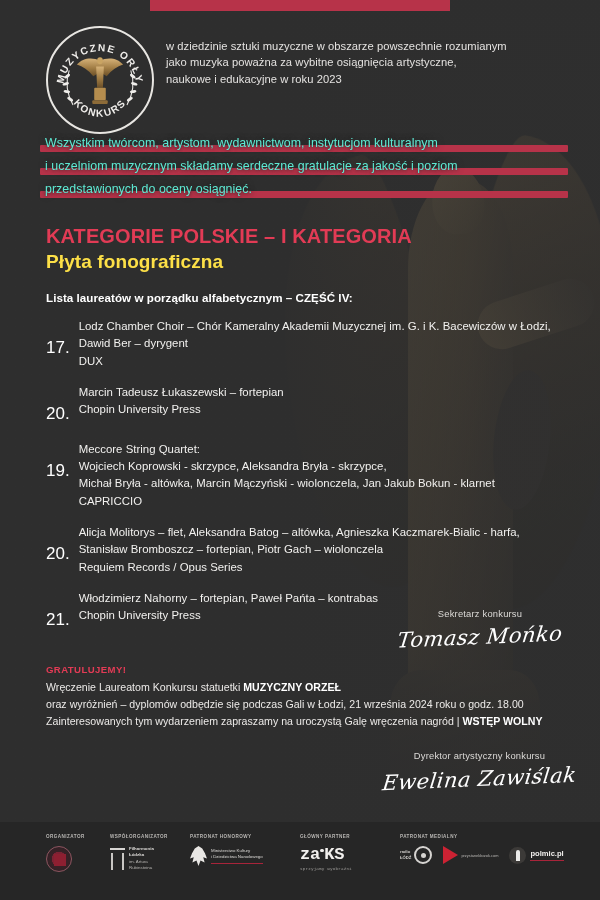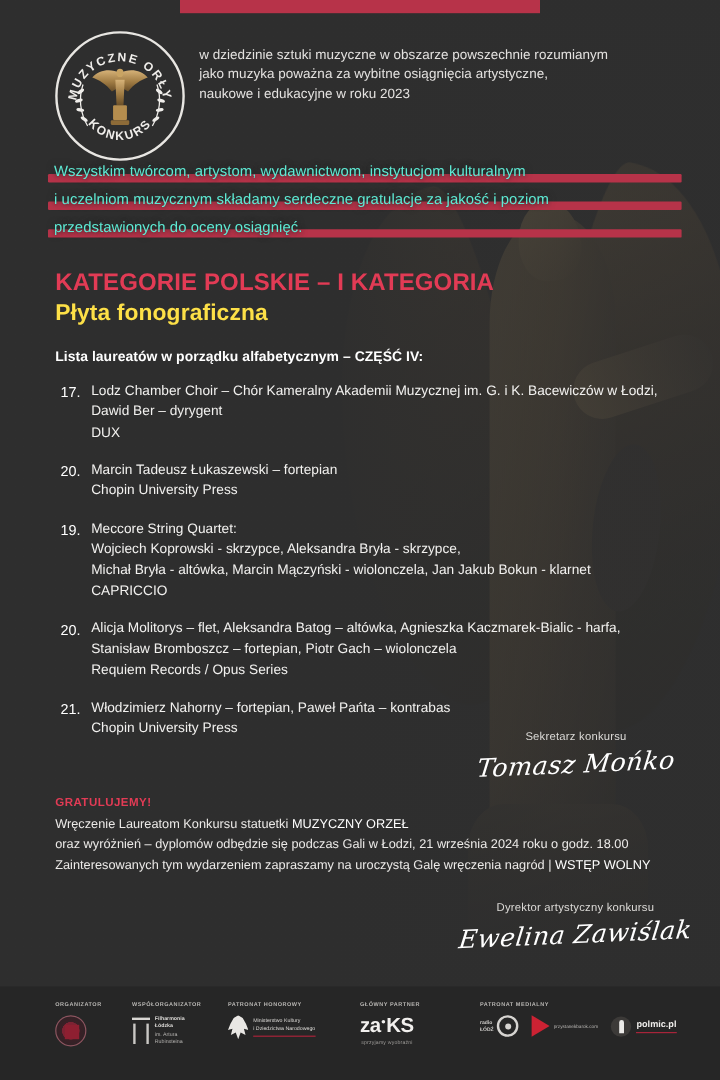--- a/index.html
+++ b/index.html
@@ -213,23 +213,24 @@
     width: 530px;
   }
   .lrow {
     display: flex;
     margin-bottom: 14px;
   }
   .lnum {
     flex: 0 0 30px;
     text-align: right;
     padding-right: 9px;
-    font-size: 12px;
+    font-size: 17px;
     color: #ffffff;
     line-height: 1.52;
+    margin-top: 17px;
   }
   .llines { flex: 1 1 auto; }
   .llines .l {
     font-size: 11.4px;
     color: #f2f1ef;
     line-height: 1.52;
     letter-spacing: .02px;
     white-space: nowrap;
   }
 
@@ -266,21 +267,21 @@
     letter-spacing: .4px;
     margin-bottom: 4px;
   }
   .gala .g {
     font-size: 10.6px;
     color: #eceae8;
     line-height: 1.62;
     letter-spacing: .02px;
     white-space: nowrap;
   }
-  .gala .g b { font-weight: normal; color: #ffffff; }
+  .gala .g b { font-weight: bold; color: #ffffff; }
 
   
   .footer {
     position: absolute;
     left: 0; bottom: 0;
     width: 600px; height: 78px;
     background: #262626;
     display: flex;
     align-items: flex-start;
     padding: 12px 0 0 0;
@@ -331,21 +332,21 @@
 
   .logo-ministerstwo { display: flex; align-items: center; gap: 4px; }
   .logo-ministerstwo .eagle {
     width: 17px; height: 20px;
     background: #e9e7e4;
     clip-path: polygon(50% 0%, 72% 12%, 88% 36%, 100% 62%, 78% 56%, 86% 82%, 62% 72%, 50% 100%, 38% 72%, 14% 82%, 22% 56%, 0% 62%, 12% 36%, 28% 12%);
   }
   .logo-ministerstwo .txt { font-size: 4.4px; line-height: 1.5; color: #dedcd9; white-space: nowrap; }
   .logo-ministerstwo .rule { height: 1.4px; background: #a8243a; margin-top: 2px; }
 
-  .logo-zaiks { text-align: center; }
+  .logo-zaiks { text-align: left; font-family: Liberation Mono, monospace; }
   .logo-zaiks .big {
     font-size: 17px; font-weight: bold; color: #f2f0ee;
     letter-spacing: -.3px; line-height: 1; position: relative;
   }
   .logo-zaiks .big .dot {
     display: inline-block; width: 3.5px; height: 3.5px;
     background: #f2f0ee; border-radius: 50%;
     vertical-align: super; margin: 0 .5px;
   }
   .logo-zaiks .tag { font-size: 4.3px; color: #9d9b98; margin-top: 3px; letter-spacing: .15px; }

